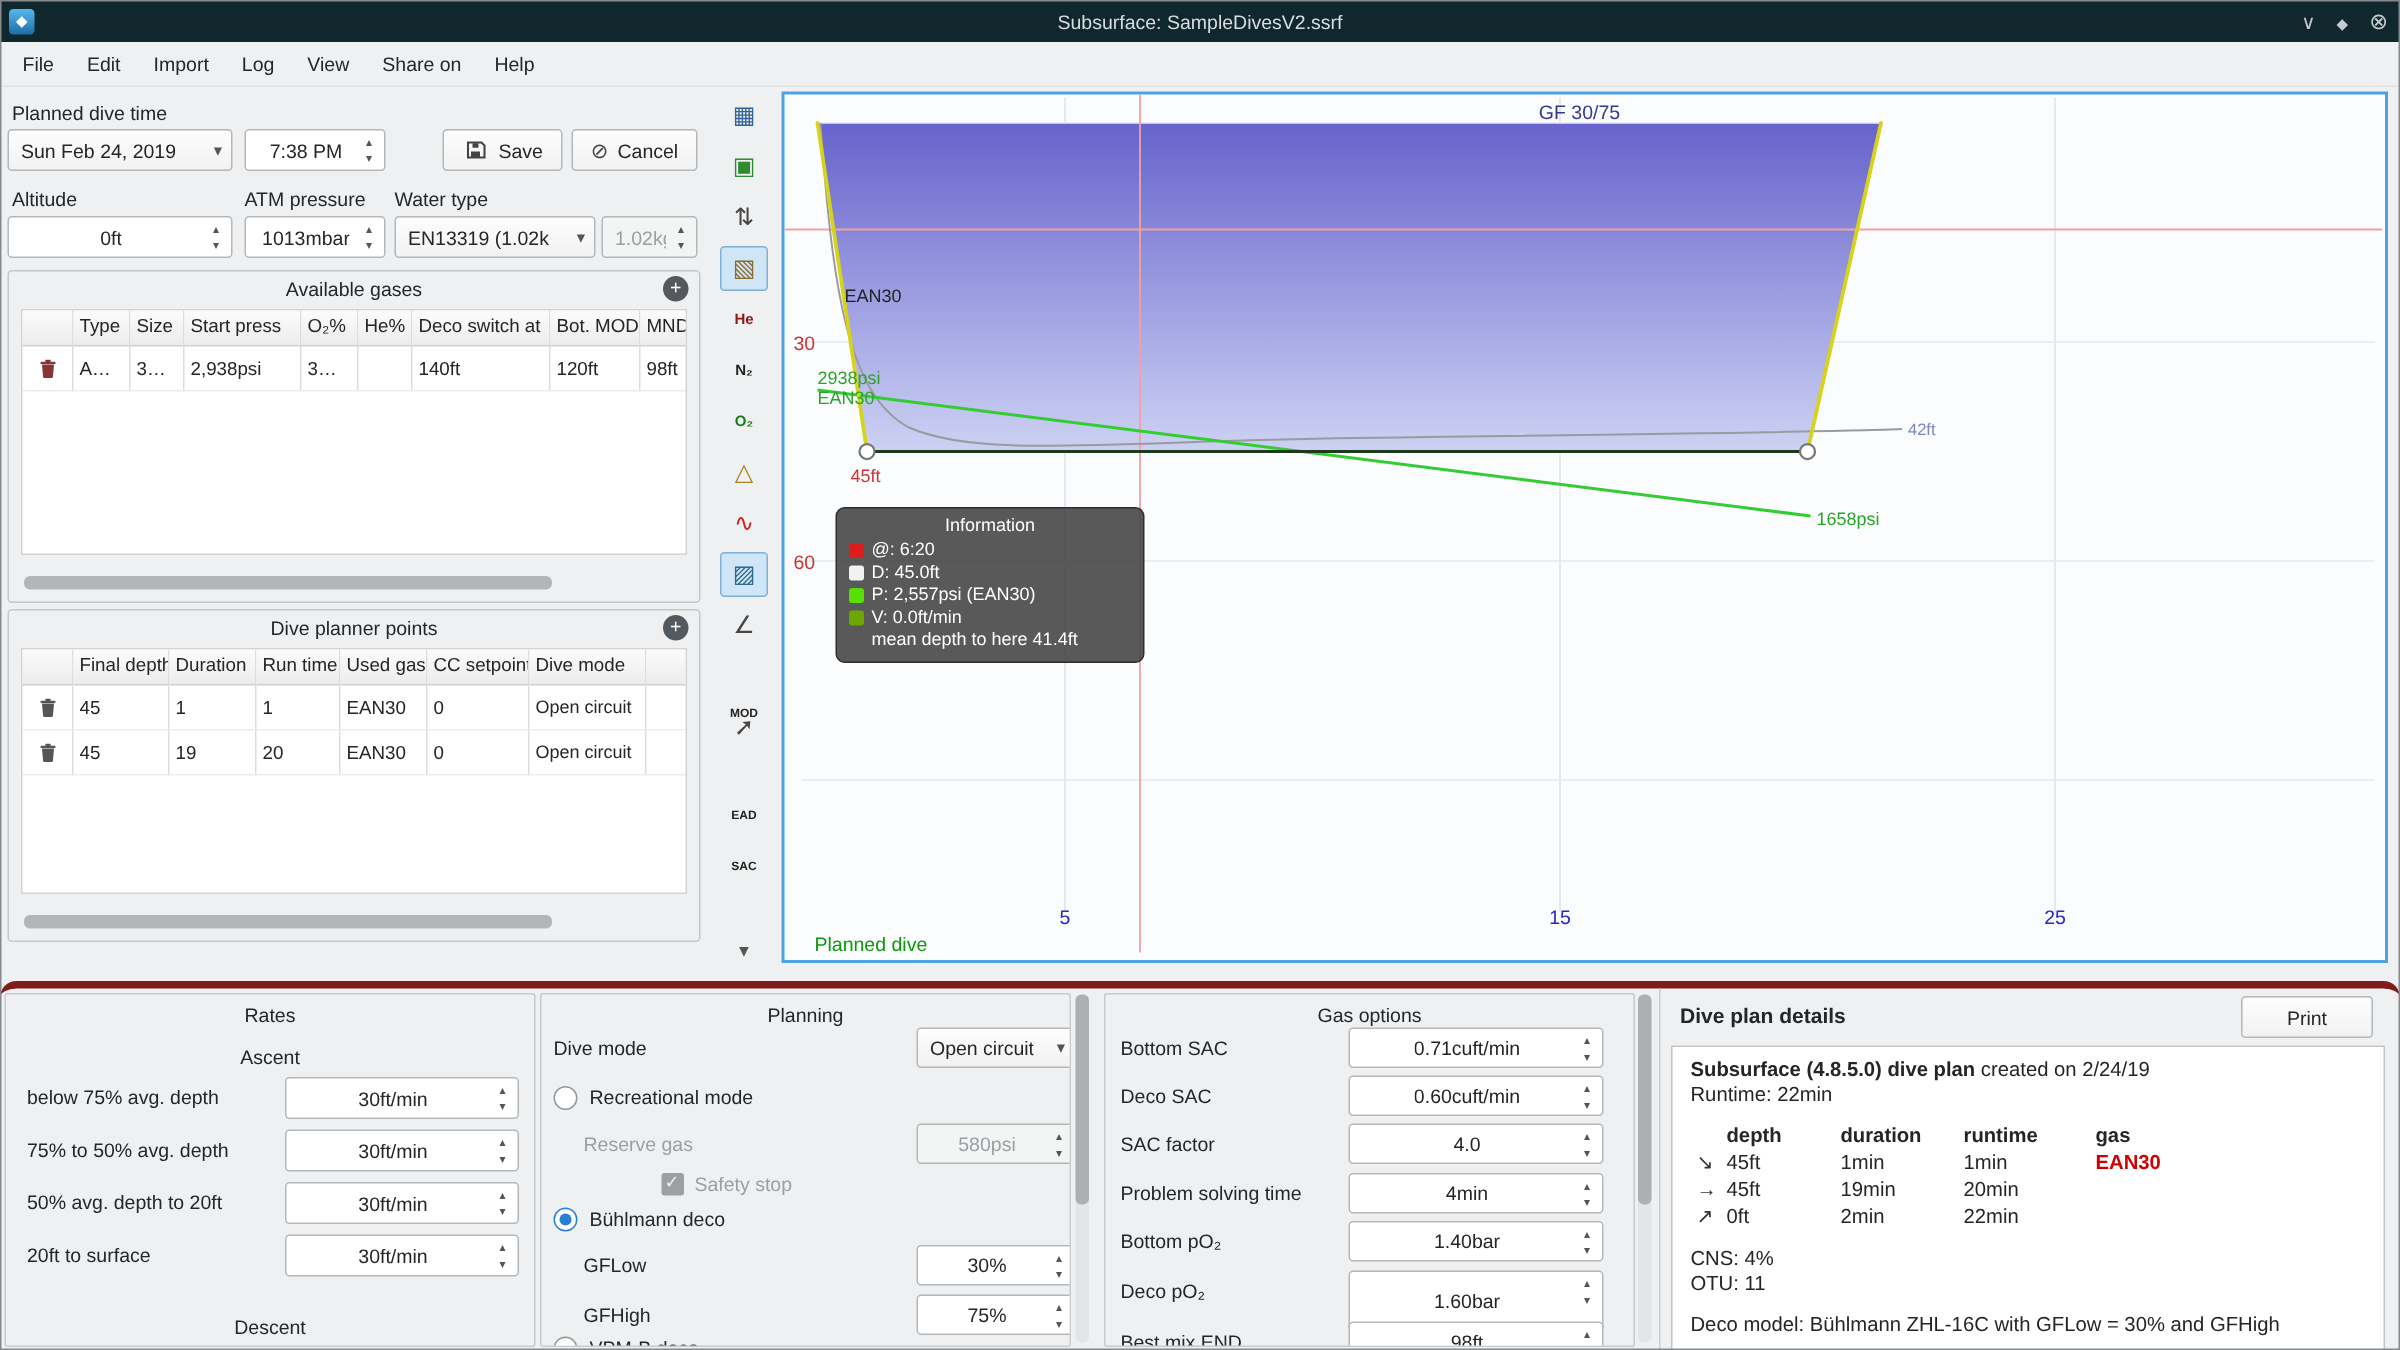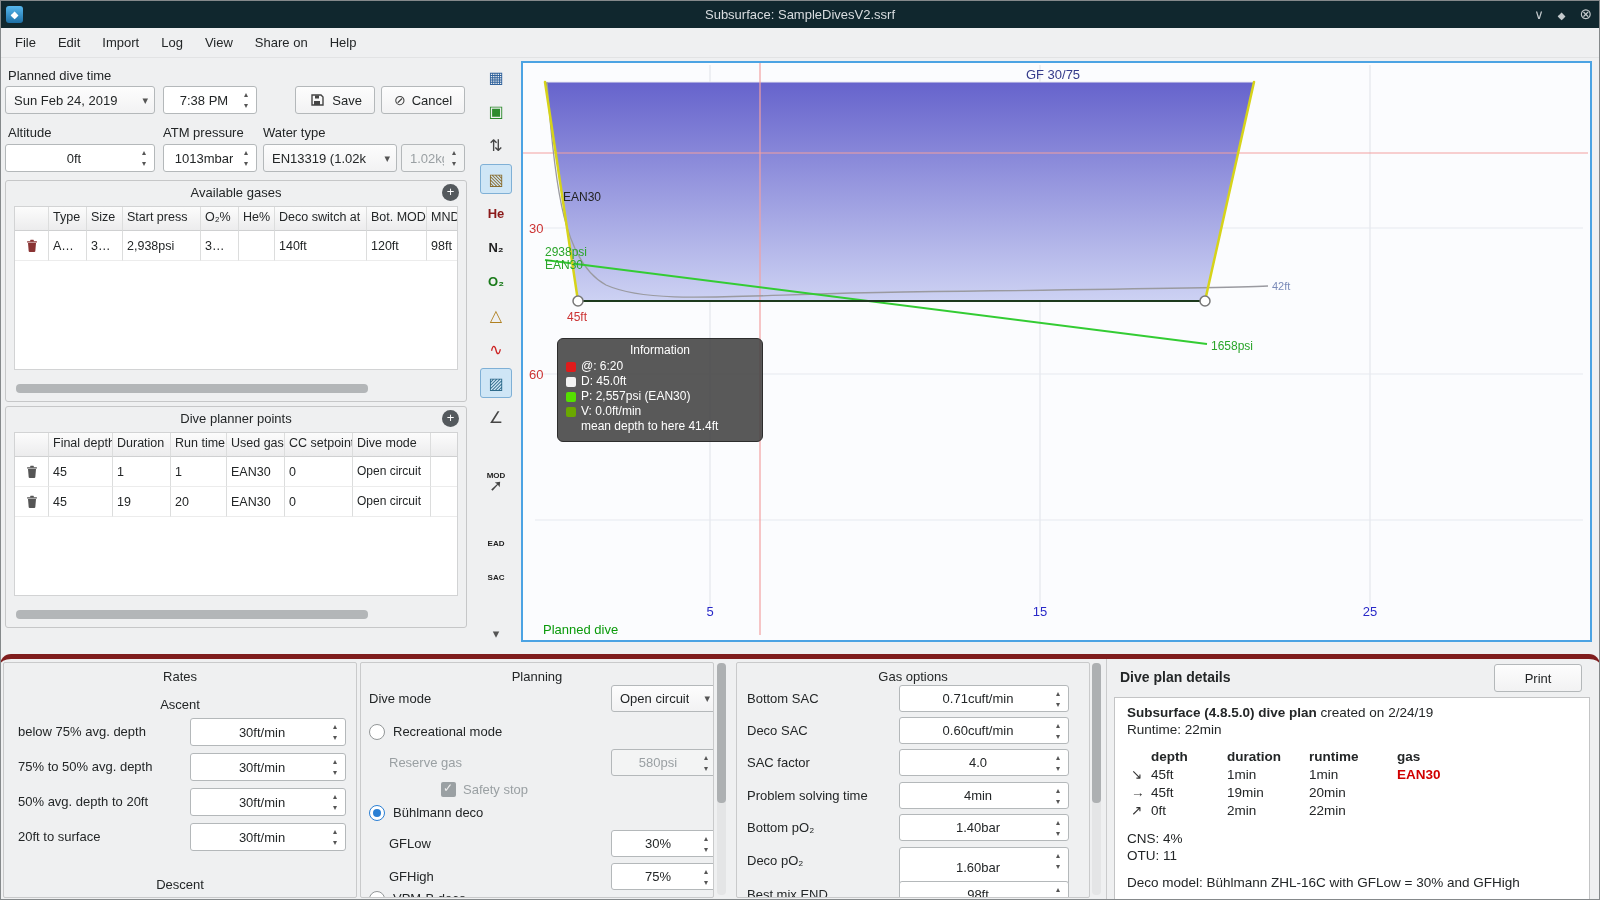--- a/index.html
+++ b/index.html
@@ -53,21 +53,21 @@
   .trash { width:14px; height:14px; color:#555; margin:0 auto; }
   .trash.red { color:#8a3333; }
   .hscroll { position:absolute; left:10px; bottom:8px; height:9px; width:440px; }
   .hscroll .handle { width:80%; height:100%; background:#b3b6b8; border-radius:4px; }
 
   
   .vtb { position:absolute; left:474px; top:0; width:44px; height:587px; }
   .tbi { width:32px; height:30px; margin:4px auto 0; display:flex; align-items:center; justify-content:center; border-radius:3px; }
   .tbi.sel { background:#cfe6f6; border:1px solid #7fb0d6; }
   .tbi .g1 { font-size:16px; }
-  .tbi .g2 { font-size:13px; font-weight:bold; }
+  .tbi .g2 { font-size:10px; font-weight:bold; }
   .tbi .g3 { font-size:8px; font-weight:bold;margin-top:48px; }
   .vtb-scroll { position:absolute; bottom:4px; width:100%; text-align:center; color:#555; }
   .vtb-scroll::before { content:"▾"; }
 
   
   .chart-wrap { position:absolute; left:518px; top:0; width:1077px; height:587px; }
   .chart-box { position:absolute; inset:3px; border:2px solid #4ba3e3; background:#fbfcfe; }
   .chart-box svg { width:100%; height:100%; display:block; }
   .pf-tooltip { position:absolute; left:34px; top:275px; width:206px; height:104px; background:rgba(66,66,66,0.88); border:1px solid #2d2d2d; border-radius:6px; color:#fff; font-size:12px; padding:4px 8px; z-index:5; }
   .pf-tooltip .tt-title { text-align:center; margin-bottom:2px; }

